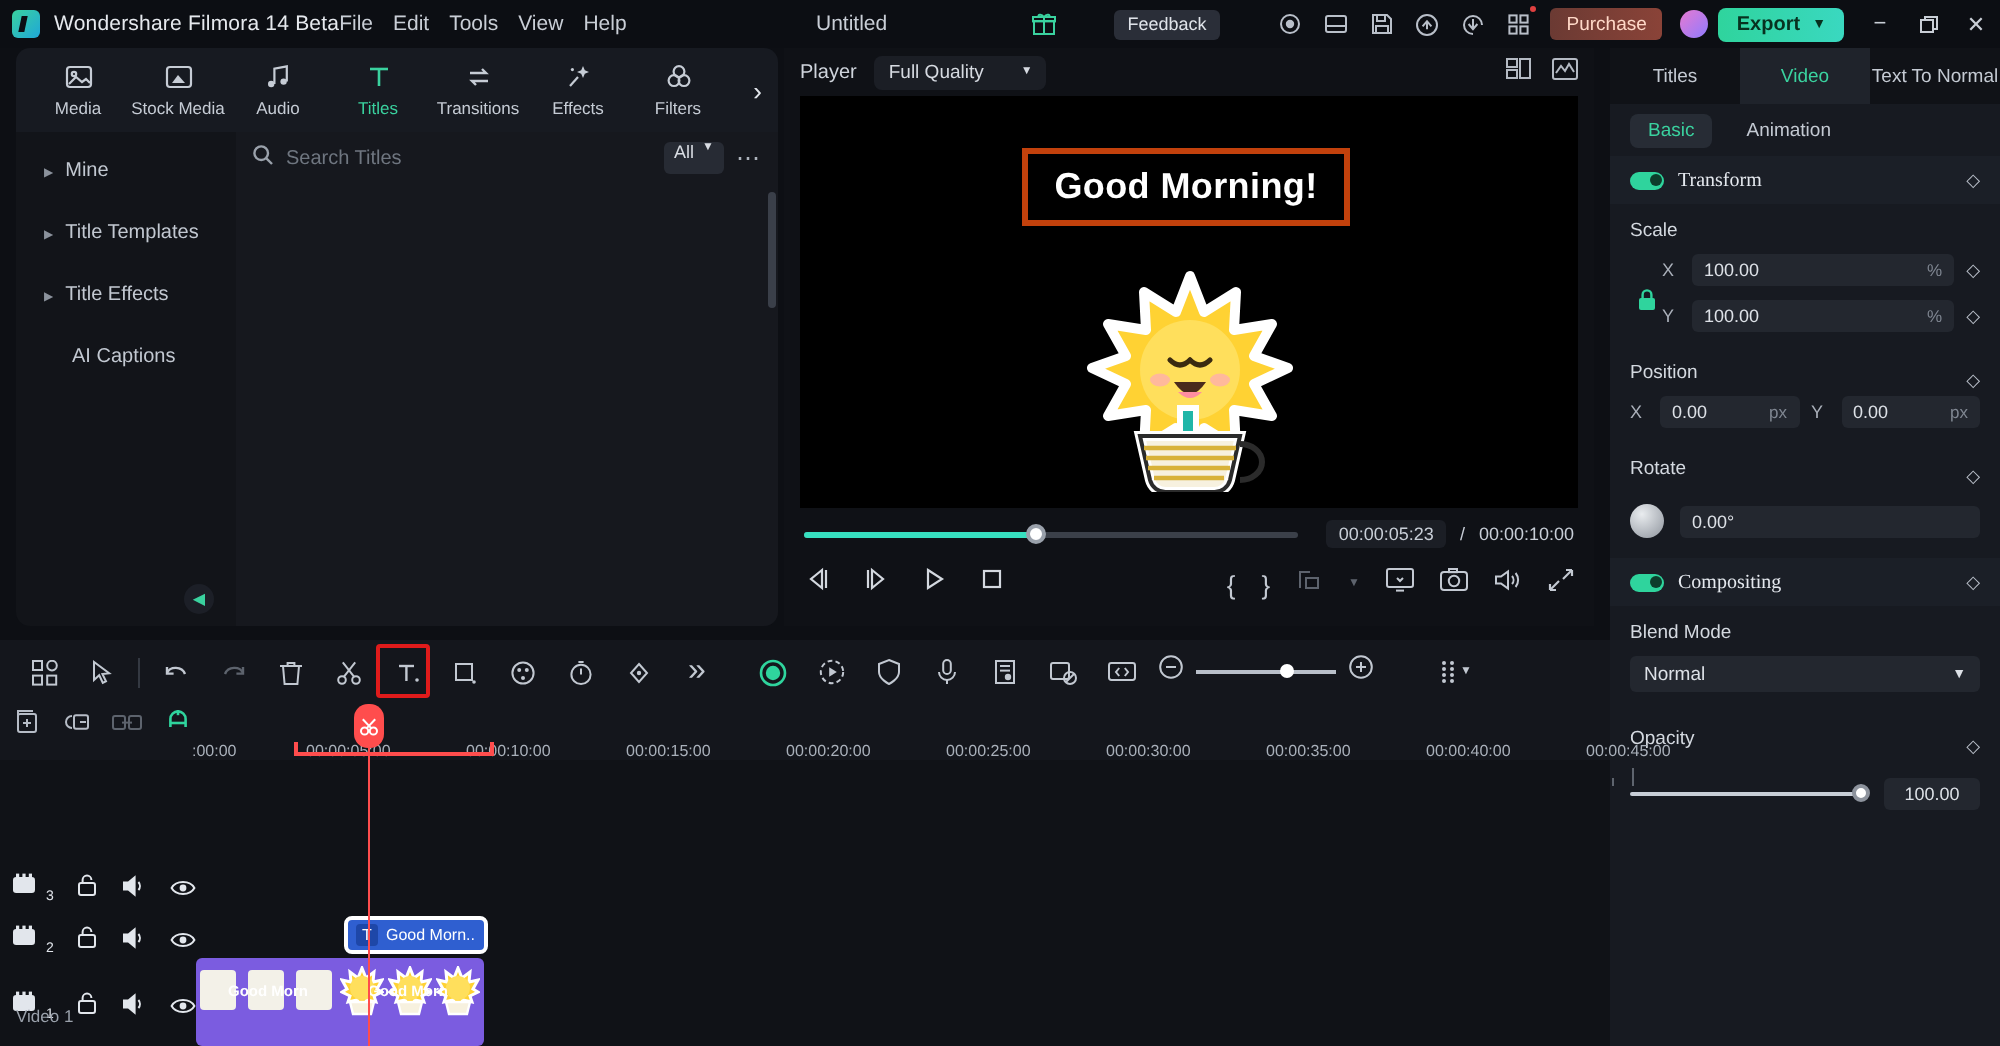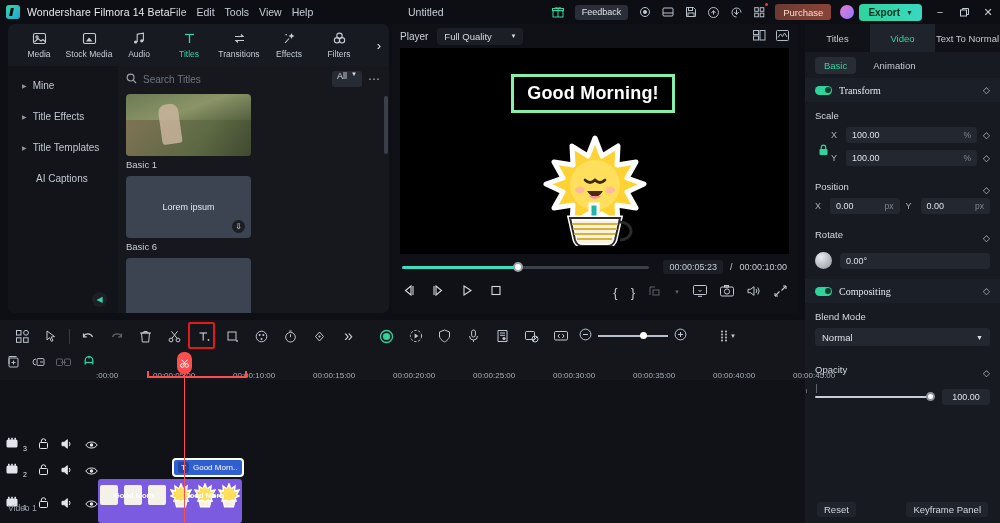--- a/index.html
+++ b/index.html
@@ -24,21 +24,21 @@
   .app-title { font-size:10.5px; color:#e6e9ee; margin-left:7px; letter-spacing:.1px; }
   .menu { display:flex; gap:10px; }
   .menu span { font-size:10.5px; color:#c9ced6; }
   .untitled { position:absolute; left:408px; font-size:10.5px; color:#c9ced6; }
   .tr-icons { position:absolute; right:0; top:0; height:24px; display:flex; align-items:center; gap:0; }
   .ic { width:23px; height:24px; display:flex; align-items:center; justify-content:center;
         color:#b9bfc9; }
   .ic svg { display:block; }
   .gift { color:#3ad29f; }
   .feedback { height:15px; padding:0 7px; background:#2a2e38; border-radius:3px;
-              display:flex; align-items:center; font-size:9px; color:#dfe3e9; margin:0 5px; }
+              display:flex; align-items:center; font-size:9px; color:#dfe3e9; margin:0 23px; }
   .purchase { height:16px; padding:0 8px; border-radius:3px; font-size:9.5px;
               background: linear-gradient(90deg,#6b3a33,#8a4338); color:#ffd9c8;
               display:flex; align-items:center; margin:0 4px; }
   .avatar { width:14px;height:14px;border-radius:50%;
             background:linear-gradient(135deg,#e77ad1,#8f7bff); margin:0 5px; }
   .export { height:17px; padding:0 9px; border-radius:4px; font-size:10px; font-weight:bold;
             background:linear-gradient(90deg,#2fd49d,#3ad8c0); color:#07311f;
             display:flex; align-items:center; gap:6px; margin-right:6px;}
   .wbtn { width:24px; height:24px; display:flex; align-items:center; justify-content:center;
           color:#c9ced6; font-size:11px; }
@@ -93,21 +93,21 @@
 
   
   .playerwrap { position:absolute; left:392px; top:24px; width:405px; height:289px; background:#0f1116; }
   .playerbar { height:24px; display:flex; align-items:center; padding:0 8px; gap:9px; }
   .playerbar .plabel { font-size:10px; color:#cfd4dc; }
   .qualsel { height:17px; min-width:86px; padding:0 7px; background:#1b1e25; border-radius:4px;
              display:flex; align-items:center; justify-content:space-between; font-size:9.5px; color:#d6dae1;}
   .pbright { margin-left:auto; display:flex; gap:10px; color:#b4bac3; }
   .stage { margin:0 8px; width:389px; height:206px; background:#000; position:relative; }
   .titlebox { position:absolute; left:111px; top:26px; width:164px; height:39px;
-              border:3px solid #86efac; display:flex; align-items:center; justify-content:center; }
+              border:3px solid #c2410c; display:flex; align-items:center; justify-content:center; }
   .titlebox span { font-size:18px; color:#fff; font-weight:bold; letter-spacing:.2px;}
   .sunwrap { position:absolute; left:50%; top:82px; transform:translateX(-50%); }
 
   .transport { padding:6px 10px 0 10px; }
   .seekrow { display:flex; align-items:center; gap:0; }
   .track { position:relative; flex:1; height:3px; background:#3b4049; border-radius:2px; }
   .track .fill { position:absolute; left:0; top:0; height:3px; width:47%;
                  background:#37e0c0; border-radius:2px; }
   .track .knob { position:absolute; left:47%; top:-3.5px; width:10px;height:10px;border-radius:50%;
                  background:#fff; border:2px solid #9aa1ab; transform:translateX(-50%);}
@@ -346,25 +346,25 @@
   </div>
 
   <div class="leftpanel">
     <div class="catlist">
       <div class="cat">
         <span class="arrow">▶</span>
         <span>Mine</span>
       </div>
       <div class="cat">
         <span class="arrow">▶</span>
-        <span>Title Effects</span>
+        <span>Title Templates</span>
       </div>
       <div class="cat">
         <span class="arrow">▶</span>
-        <span>Title Templates</span>
+        <span>Title Effects</span>
       </div>
       <div class="cat noarrow">
         <span>AI Captions</span>
       </div>
       <div class="collapse">◀</div>
     </div>
 
     <div class="content">
       <div class="searchbar">
         <span class="sic">
@@ -374,30 +374,20 @@
             </svg>
         </span>
         <input class="searchinput" placeholder="Search Titles" style="">
         <div class="allsel">
           <span>All</span>
           <span style="font-size:6px">▼</span>
         </div>
         <div class="moreb">⋯</div>
       </div>
 
-      <div class="grid">
-        <div class="thumb img"></div>
-        <div class="tlabel">Basic 1</div>
-        <div class="thumb plain">
-          <span>Lorem ipsum</span>
-          <span class="dlicon">⇩</span>
-        </div>
-        <div class="tlabel">Basic 6</div>
-        <div class="thumb plain"></div>
-      </div>
       <div class="vscroll"></div>
     </div>
   </div>
 
   <div class="playerwrap">
     <div class="playerbar">
       <div class="plabel">Player</div>
       <div class="qualsel">
         <span>Full Quality</span>
         <span style="font-size:6px">▼</span>
@@ -629,24 +619,20 @@
         <div class="dia">◇</div>
       </div>
       <div class="opacityrow">
         <div class="otrack">
           <div class="oknob"></div>
         </div>
         <div class="obox">100.00</div>
       </div>
     </div>
 
-    <div class="footer">
-      <div class="fbtn">Reset</div>
-      <div class="fbtn">Keyframe Panel</div>
-    </div>
   </div>
 
   <div class="tlbar">
     <span class="tb">
       <svg width="13" height="13" viewBox="0 0 13 13" fill="none" stroke="currentColor" stroke-width="1">
           <rect x="0.5" y="0.5" width="4.5" height="4.5"></rect>
           <circle cx="10" cy="2.8" r="2.4"></circle>
           <rect x="0.5" y="7.8" width="4.5" height="4.5"></rect>
           <rect x="7.6" y="7.8" width="4.5" height="4.5"></rect>
         </svg>

